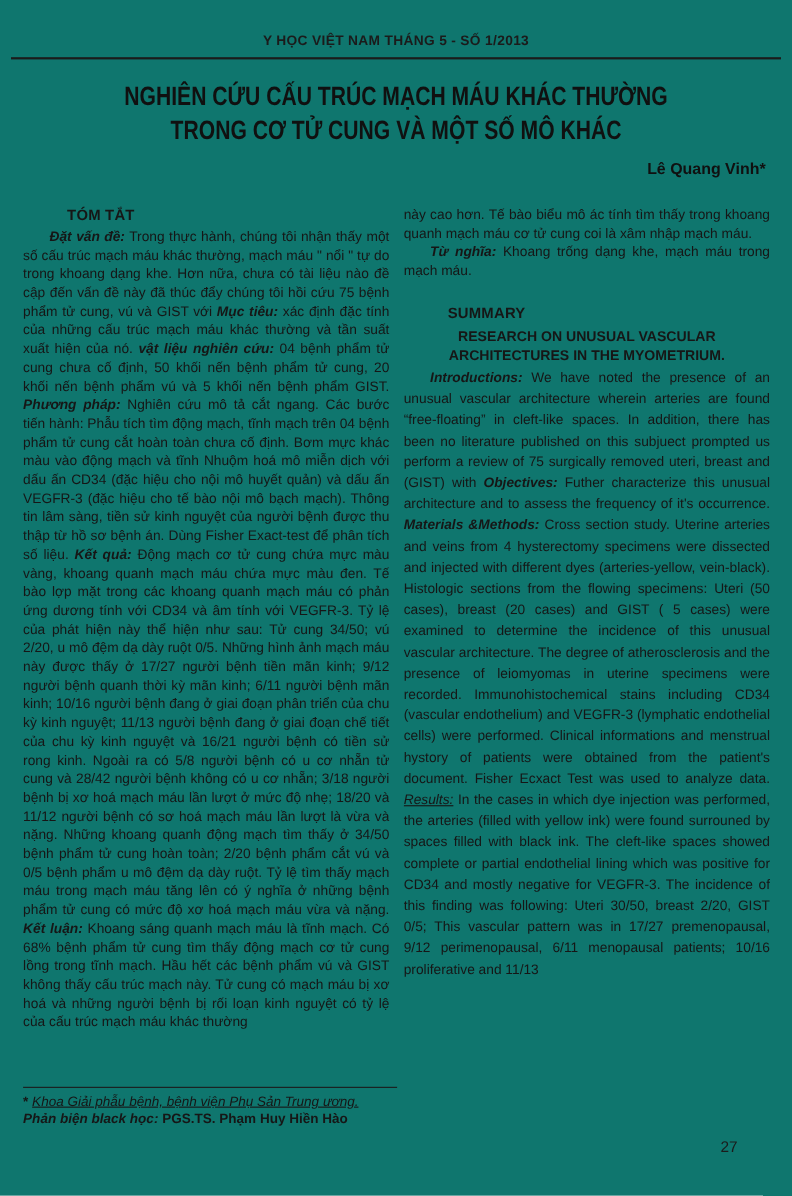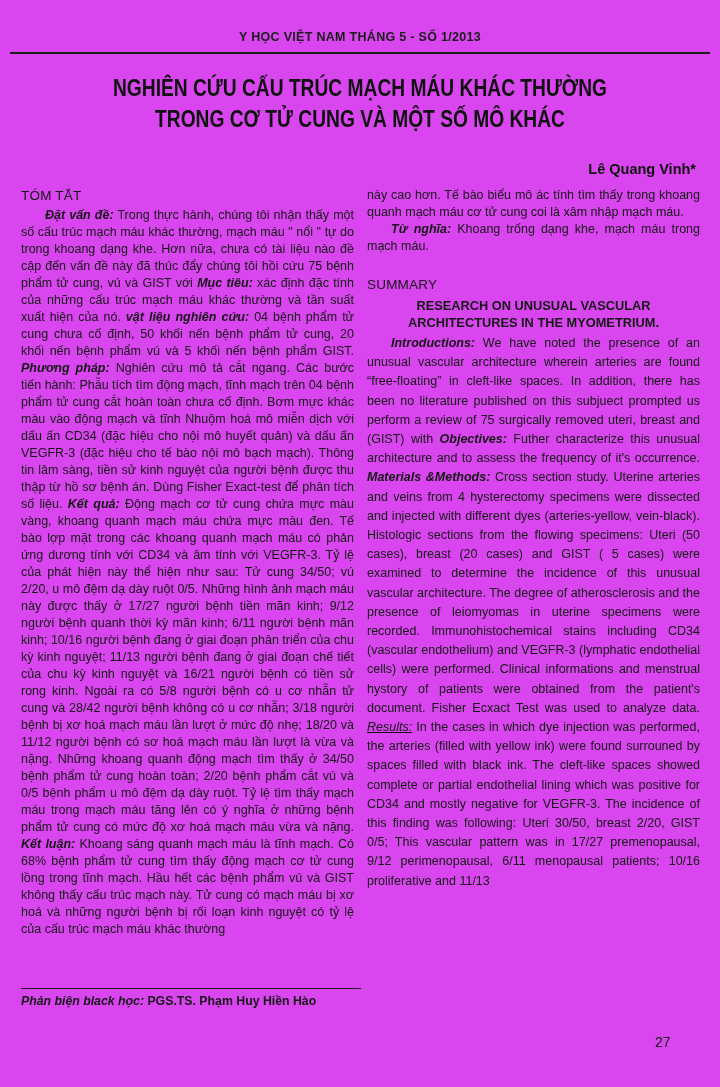--- a/index.html
+++ b/index.html
@@ -1,21 +1,21 @@
 <!DOCTYPE html>
 <html><head>
 <meta charset="utf-8">
 <style>
   * { margin: 0; padding: 0; box-sizing: border-box; }
   html, body { background: #e8e8e8; }
   .page {
     position: relative;
     width: 720px;
     height: 1087px;
-    background: #d946ef;
+    background: #0f766e;
     margin: 0 auto;
     font-family: "Liberation Sans", sans-serif;
     color: #161616;
     overflow: hidden;
   }
   .journal-header {
     position: absolute;
     top: 30px; left: 0; width: 720px;
     text-align: center;
     font-size: 12.5px;
@@ -36,42 +36,43 @@
     font-weight: bold;
     font-size: 24px;
     line-height: 31px;
     transform: scaleX(0.80);
     transform-origin: 50% 0;
     letter-spacing: 0px;
     color: #101010;
   }
   .author-line {
     position: absolute;
-    top: 161px; left: 0; width: 696px;
+    top: 146px; left: 0; width: 696px;
     text-align: right;
     font-weight: bold;
     font-size: 14.5px;
     color: #101010;
   }
   .col {
     position: absolute;
     top: 187px;
     width: 333px;
     font-size: 12.5px;
     line-height: 17px;
     text-align: justify;
   }
   .col-left  { left: 21px;  height: 798px; overflow: hidden; }
   .col-right { left: 367px; height: 858px; overflow: hidden; }
   .section-heading {
     font-size: 13.5px;
-    font-weight: normal;
+    font-weight: bold;
     letter-spacing: 0.2px;
     margin-bottom: 3px;
     text-align: left;
+    margin-left: 40px;
   }
   .body-par { text-indent: 24px; }
   .no-indent { text-indent: 0; }
   .summary-block { margin-top: 21px; }
   .summary-subtitle {
     text-align: center;
     font-weight: bold;
     font-size: 12.8px;
     line-height: 17px;
     padding: 1px 26px 2px 26px;
@@ -116,20 +117,21 @@
   </div>
 
   <div class="author-line">Lê Quang Vinh*</div>
 
   <div class="col col-left">
     <div class="section-heading">TÓM TẮT</div>
     <div class="body-par"><span class="seg-bi">Đặt vấn đề:</span><span> Trong thực hành, chúng tôi nhận thấy một số cấu trúc mạch máu khác thường, mạch máu " nổi " tự do trong khoang dạng khe. Hơn nữa, chưa có tài liệu nào đề cập đến vấn đề này đã thúc đẩy chúng tôi hồi cứu 75 bệnh phẩm tử cung, vú và GIST với </span><span class="seg-bi">Mục tiêu:</span><span> xác định đặc tính của những cấu trúc mạch máu khác thường và tần suất xuất hiện của nó. </span><span class="seg-bi">vật liệu nghiên cứu:</span><span> 04 bệnh phẩm tử cung chưa cố định, 50 khối nến bệnh phẩm tử cung, 20 khối nến bệnh phẩm vú và 5 khối nến bệnh phẩm GIST. </span><span class="seg-bi">Phương pháp:</span><span> Nghiên cứu mô tả cắt ngang. Các bước tiến hành: Phẫu tích tìm động mạch, tĩnh mạch trên 04 bệnh phẩm tử cung cắt hoàn toàn chưa cố định. Bơm mực khác màu vào động mạch và tĩnh Nhuộm hoá mô miễn dịch với dấu ấn CD34 (đặc hiệu cho nội mô huyết quản) và dấu ấn VEGFR-3 (đặc hiệu cho tế bào nội mô bạch mạch). Thông tin lâm sàng, tiền sử kinh nguyệt của người bệnh được thu thập từ hồ sơ bệnh án. Dùng Fisher Exact-test để phân tích số liệu. </span><span class="seg-bi">Kết quả:</span><span> Động mạch cơ tử cung chứa mực màu vàng, khoang quanh mạch máu chứa mực màu đen. Tế bào lợp mặt trong các khoang quanh mạch máu có phản ứng dương tính với CD34 và âm tính với VEGFR-3. Tỷ lệ của phát hiện này thể hiện như sau: Tử cung 34/50; vú 2/20, u mô đệm dạ dày ruột 0/5. Những hình ảnh mạch máu này được thấy ở 17/27 người bệnh tiền mãn kinh; 9/12 người bệnh quanh thời kỳ mãn kinh; 6/11 người bệnh mãn kinh; 10/16 người bệnh đang ở giai đoạn phân triển của chu kỳ kinh nguyệt; 11/13 người bệnh đang ở giai đoạn chế tiết của chu kỳ kinh nguyệt và 16/21 người bệnh có tiền sử rong kinh. Ngoài ra có 5/8 người bệnh có u cơ nhẵn tử cung và 28/42 người bệnh không có u cơ nhẵn; 3/18 người bệnh bị xơ hoá mạch máu lần lượt ở mức độ nhẹ; 18/20 và 11/12 người bệnh có sơ hoá mạch máu lần lượt là vừa và nặng. Những khoang quanh động mạch tìm thấy ở 34/50 bệnh phẩm tử cung hoàn toàn; 2/20 bệnh phẩm cắt vú và 0/5 bệnh phẩm u mô đệm dạ dày ruột. Tỷ lệ tìm thấy mạch máu trong mạch máu tăng lên có ý nghĩa ở những bệnh phẩm tử cung có mức độ xơ hoá mạch máu vừa và nặng. </span><span class="seg-bi">Kết luận:</span><span> Khoang sáng quanh mạch máu là tĩnh mạch. Có 68% bệnh phẩm tử cung tìm thấy động mạch cơ tử cung lồng trong tĩnh mạch. Hầu hết các bệnh phẩm vú và GIST không thấy cấu trúc mạch này. Tử cung có mạch máu bị xơ hoá và những người bệnh bị rối loạn kinh nguyệt có tỷ lệ của cấu trúc mạch máu khác thường</span></div>
   </div>
 
   <div class="footnote">
+    <div><span class="seg-b">*  </span><span class="seg-i">Khoa Giải phẫu bệnh, bệnh viện Phụ Sản Trung ương.</span></div>
     <div><span class="seg-bi">Phản biện black học:</span><span class="seg-b"> PGS.TS. Phạm Huy Hiền Hào</span></div>
   </div>
 
   <div class="col col-right">
     <div class="no-indent">này cao hơn. Tế bào biểu mô ác tính tìm thấy trong khoang quanh mạch máu cơ tử cung coi là xâm nhập mạch máu.</div>
     <div class="body-par"><span class="seg-bi">Từ nghĩa:</span><span> Khoang trống dạng khe, mạch máu trong mạch máu.</span></div>
 
     <div class="summary-block">
       <div class="section-heading">SUMMARY</div>
       <div class="summary-subtitle">RESEARCH ON UNUSUAL VASCULAR ARCHITECTURES IN THE MYOMETRIUM.</div>

